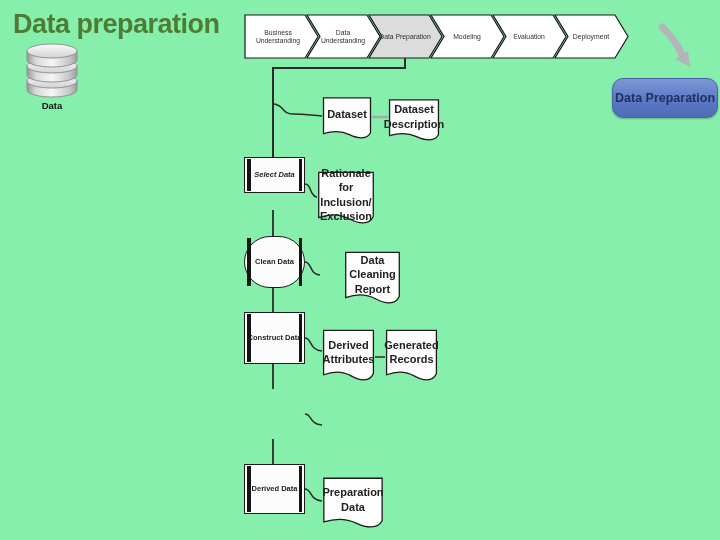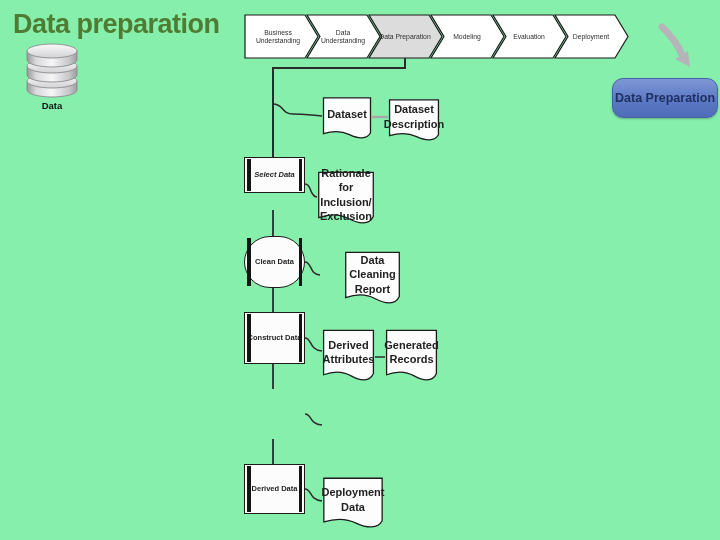--- a/index.html
+++ b/index.html
@@ -170,16 +170,16 @@
   <div class="doc" style="left:385px;top:328px;width:53px;height:57px;">
     <svg viewBox="0 0 100 100" preserveAspectRatio="none">
       <path d="M3,4 H97 V80 C90,95 72,93 55,84 C38,75 20,76 3,82 Z"></path>
       </svg>
     <div class="doc-label">Generated Records</div>
   </div>
   <div class="doc" style="left:322px;top:476px;width:62px;height:56px;">
     <svg viewBox="0 0 100 100" preserveAspectRatio="none">
       <path d="M3,4 H97 V80 C90,95 72,93 55,84 C38,75 20,76 3,82 Z"></path>
       </svg>
-    <div class="doc-label">Deployment Data</div>
+    <div class="doc-label">Preparation Data</div>
   </div>
 
 </div>
 
 </body></html>

